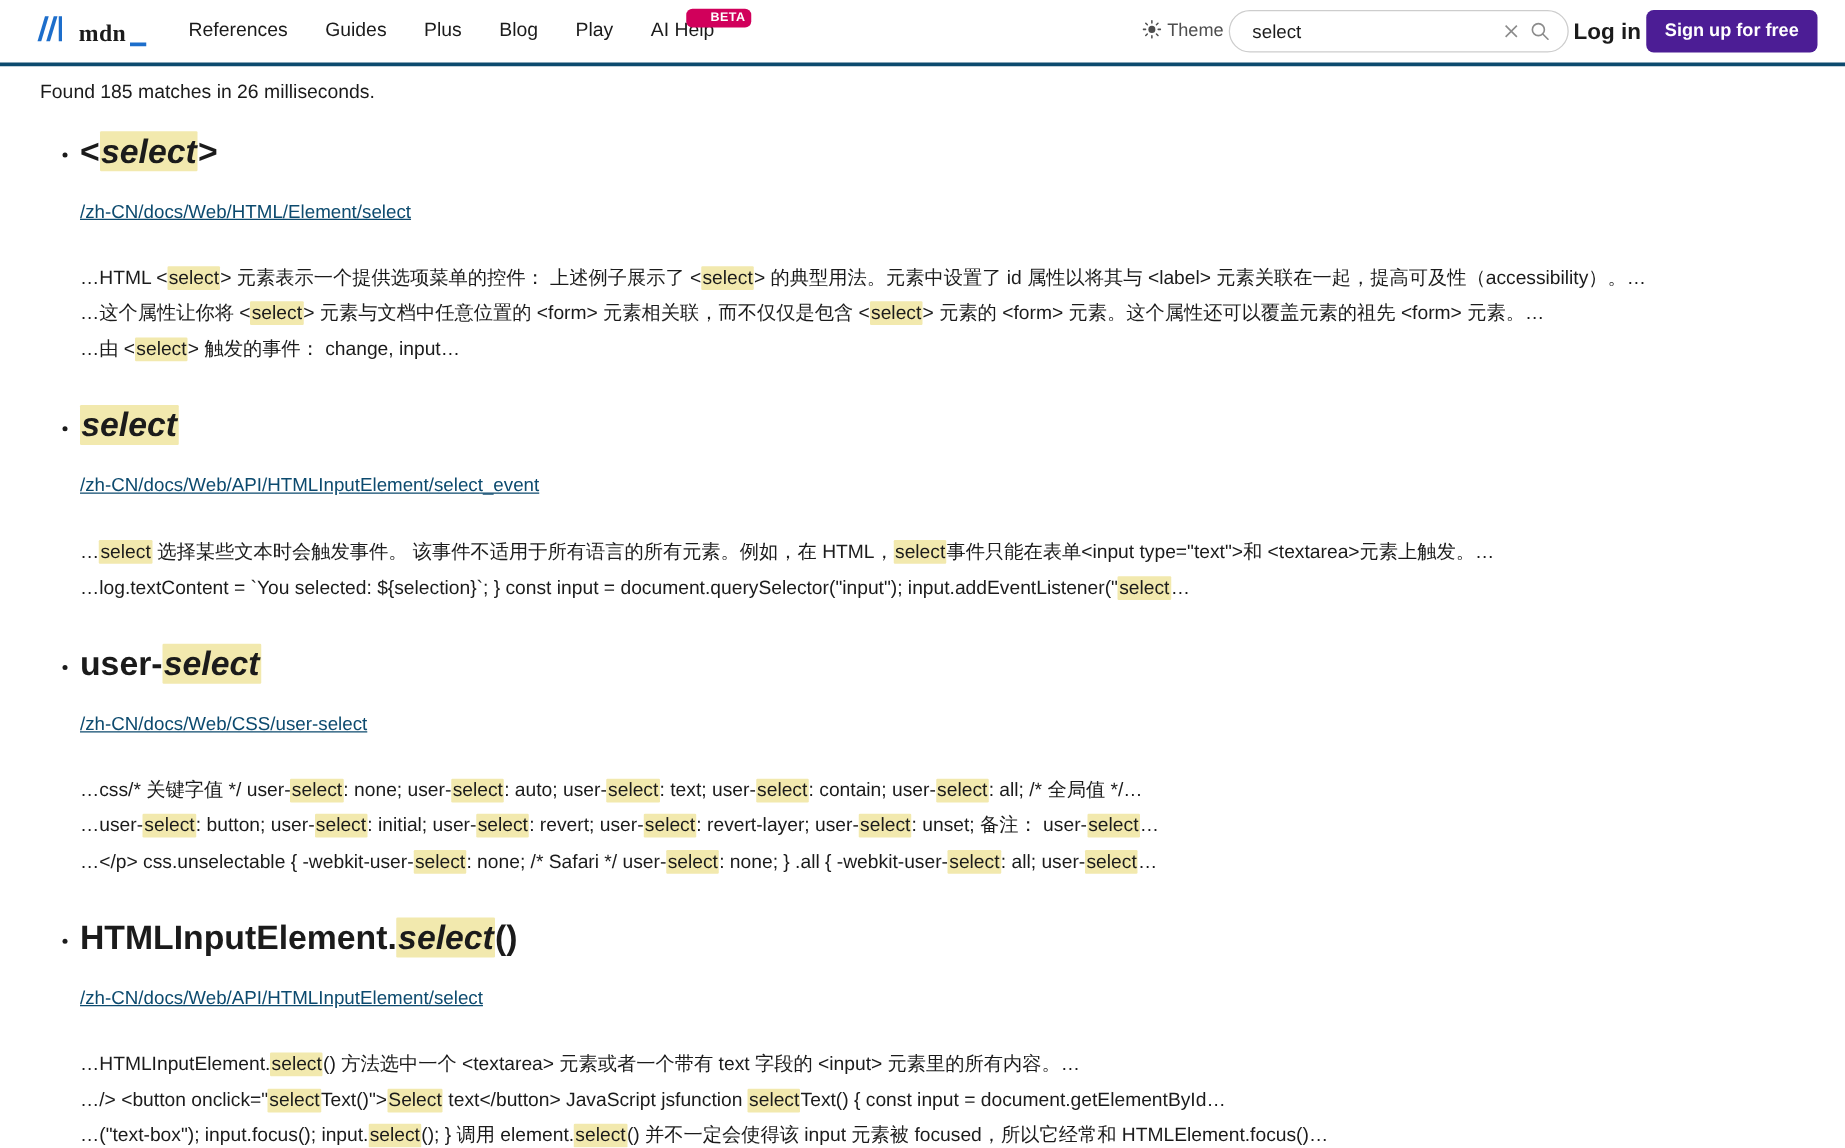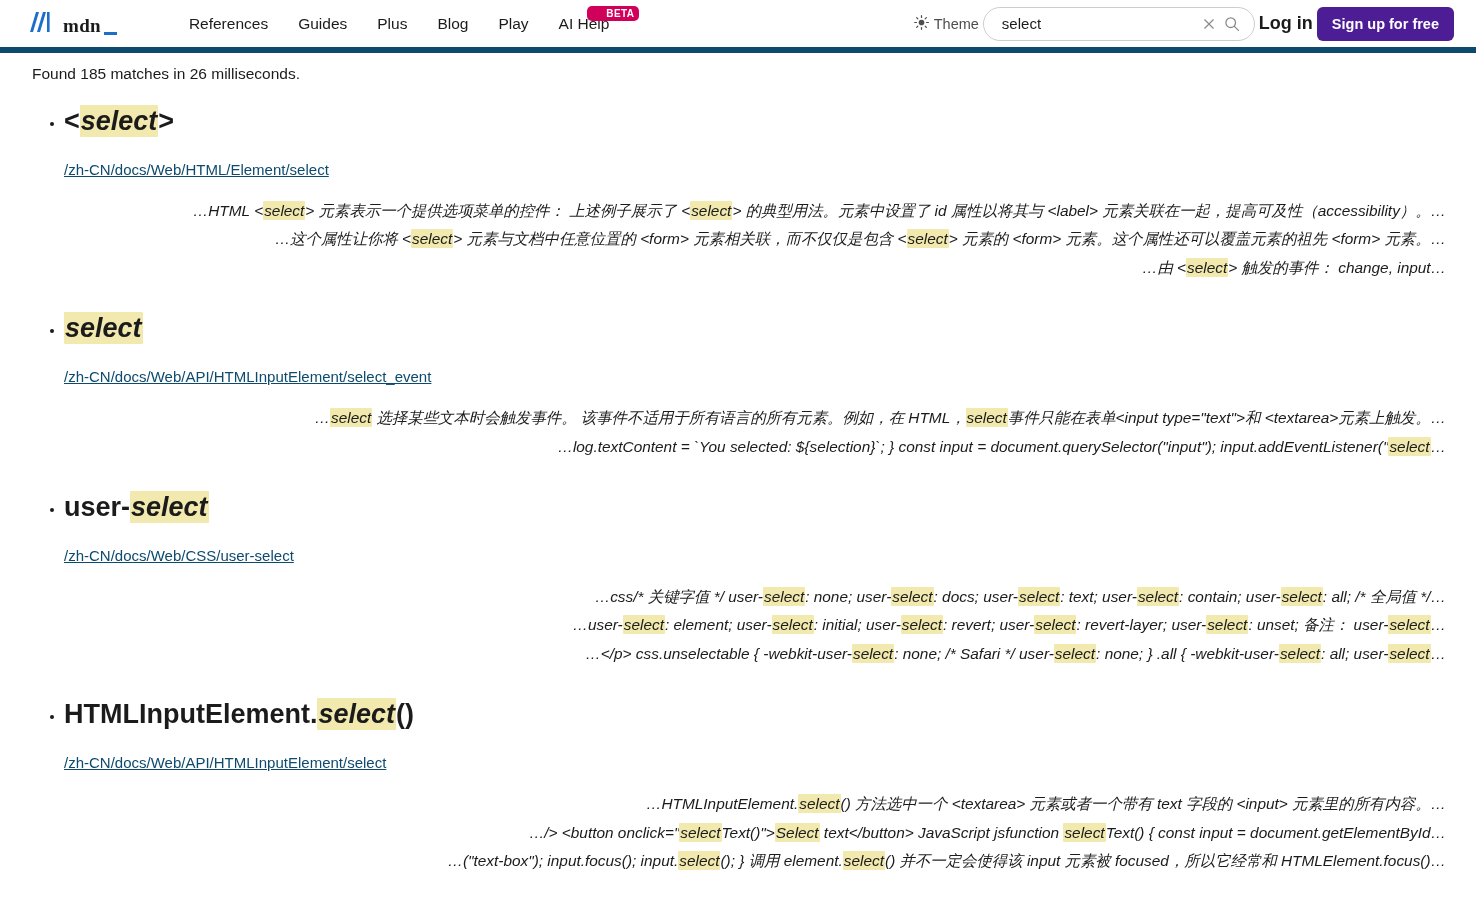--- a/index.html
+++ b/index.html
@@ -11,21 +11,21 @@
     color: #1b1b1b;
     overflow: hidden;
   }
 
   
   .header {
     position: relative;
     height: 53px;
     width: 100%;
     background: #ffffff;
-    border-bottom: 6px solid #0c4a6e;
+    border-bottom: 3px solid #0c4a6e;
     display: flex;
     align-items: center;
     padding: 0 22px 0 28px;
   }
   .logo {
     display: flex;
     align-items: flex-end;
     margin-right: 34px;
     cursor: pointer;
     user-select: none;
@@ -42,21 +42,21 @@
     margin-bottom: 2px;
   }
   .logo-underscore {
     width: 13px;
     height: 2.5px;
     background: #1d6ecb;
     margin-left: 3px;
     margin-bottom: 2px;
   }
 
-  .nav { display: flex; align-items: center; gap: 30px; margin-left: 38px; }
+  .nav { display: flex; align-items: center; gap: 30px; }
   .nav-item {
     font-size: 15.5px;
     color: #1b1b1b;
     text-decoration: none;
     cursor: pointer;
     position: relative;
     white-space: nowrap;
   }
   .beta-badge {
     position: absolute;
@@ -180,26 +180,24 @@
   .result-title mark { font-style: italic; }
   .result-url {
     display: inline-block;
     font-size: 15px;
     color: #0c4a6e;
     text-decoration: underline;
     margin-top: 22px;
     cursor: pointer;
   }
   .result-snippets {
-    margin-top: 18px;
-    font-style: italic;
+    margin-top: 30px;
     font-size: 15.4px;
     line-height: 1.85;
     color: #1b1b1b;
-    text-align: right;
   }
   .snippet { white-space: nowrap; }
 
   mark {
     background: #f2e9ae;
     color: #1b1b1b;
     padding: 1px 1px;
     border-radius: 1px;
   }
 </style>
@@ -280,22 +278,22 @@
       <li class="result-item"><h2 class="result-title"><span>&lt;</span><mark>select</mark><span>&gt;</span></h2><a class="result-url">/zh-CN/docs/Web/HTML/Element/select</a><div class="result-snippets">
           <div class="snippet"><span>…HTML &lt;</span><mark>select</mark><span>&gt; 元素表示一个提供选项菜单的控件： 上述例子展示了 &lt;</span><mark>select</mark><span>&gt; 的典型用法。元素中设置了 id 属性以将其与 &lt;label&gt; 元素关联在一起，提高可及性（accessibility）。…</span></div>
           <div class="snippet"><span>…这个属性让你将 &lt;</span><mark>select</mark><span>&gt; 元素与文档中任意位置的 &lt;form&gt; 元素相关联，而不仅仅是包含 &lt;</span><mark>select</mark><span>&gt; 元素的 &lt;form&gt; 元素。这个属性还可以覆盖元素的祖先 &lt;form&gt; 元素。…</span></div>
           <div class="snippet"><span>…由 &lt;</span><mark>select</mark><span>&gt; 触发的事件： change, input…</span></div>
         </div></li>
       <li class="result-item"><h2 class="result-title"><mark>select</mark></h2><a class="result-url">/zh-CN/docs/Web/API/HTMLInputElement/select_event</a><div class="result-snippets">
           <div class="snippet"><span>…</span><mark>select</mark><span> 选择某些文本时会触发事件。 该事件不适用于所有语言的所有元素。例如，在 HTML，</span><mark>select</mark><span>事件只能在表单&lt;input type="text"&gt;和 &lt;textarea&gt;元素上触发。…</span></div>
           <div class="snippet"><span>…log.textContent = `You selected: ${selection}`; } const input = document.querySelector("input"); input.addEventListener("</span><mark>select</mark><span>…</span></div>
         </div></li>
       <li class="result-item"><h2 class="result-title"><span>user-</span><mark>select</mark></h2><a class="result-url">/zh-CN/docs/Web/CSS/user-select</a><div class="result-snippets">
-          <div class="snippet"><span>…css/* 关键字值 */ user-</span><mark>select</mark><span>: none; user-</span><mark>select</mark><span>: docs; user-</span><mark>select</mark><span>: text; user-</span><mark>select</mark><span>: contain; user-</span><mark>select</mark><span>: all; /* 全局值 */…</span></div>
-          <div class="snippet"><span>…user-</span><mark>select</mark><span>: element; user-</span><mark>select</mark><span>: initial; user-</span><mark>select</mark><span>: revert; user-</span><mark>select</mark><span>: revert-layer; user-</span><mark>select</mark><span>: unset; 备注： user-</span><mark>select</mark><span>…</span></div>
+          <div class="snippet"><span>…css/* 关键字值 */ user-</span><mark>select</mark><span>: none; user-</span><mark>select</mark><span>: auto; user-</span><mark>select</mark><span>: text; user-</span><mark>select</mark><span>: contain; user-</span><mark>select</mark><span>: all; /* 全局值 */…</span></div>
+          <div class="snippet"><span>…user-</span><mark>select</mark><span>: button; user-</span><mark>select</mark><span>: initial; user-</span><mark>select</mark><span>: revert; user-</span><mark>select</mark><span>: revert-layer; user-</span><mark>select</mark><span>: unset; 备注： user-</span><mark>select</mark><span>…</span></div>
           <div class="snippet"><span>…&lt;/p&gt; css.unselectable { -webkit-user-</span><mark>select</mark><span>: none; /* Safari */ user-</span><mark>select</mark><span>: none; } .all { -webkit-user-</span><mark>select</mark><span>: all; user-</span><mark>select</mark><span>…</span></div>
         </div></li>
       <li class="result-item"><h2 class="result-title"><span>HTMLInputElement.</span><mark>select</mark><span>()</span></h2><a class="result-url">/zh-CN/docs/Web/API/HTMLInputElement/select</a><div class="result-snippets">
           <div class="snippet"><span>…HTMLInputElement.</span><mark>select</mark><span>() 方法选中一个 &lt;textarea&gt; 元素或者一个带有 text 字段的 &lt;input&gt; 元素里的所有内容。…</span></div>
           <div class="snippet"><span>…/&gt; &lt;button onclick="</span><mark>select</mark><span>Text()"&gt;</span><mark>Select</mark><span> text&lt;/button&gt; JavaScript jsfunction </span><mark>select</mark><span>Text() { const input = document.getElementById…</span></div>
           <div class="snippet"><span>…("text-box"); input.focus(); input.</span><mark>select</mark><span>(); } 调用 element.</span><mark>select</mark><span>() 并不一定会使得该 input 元素被 focused，所以它经常和 HTMLElement.focus()…</span></div>
         </div></li>
     </ul>
 </div>
 

